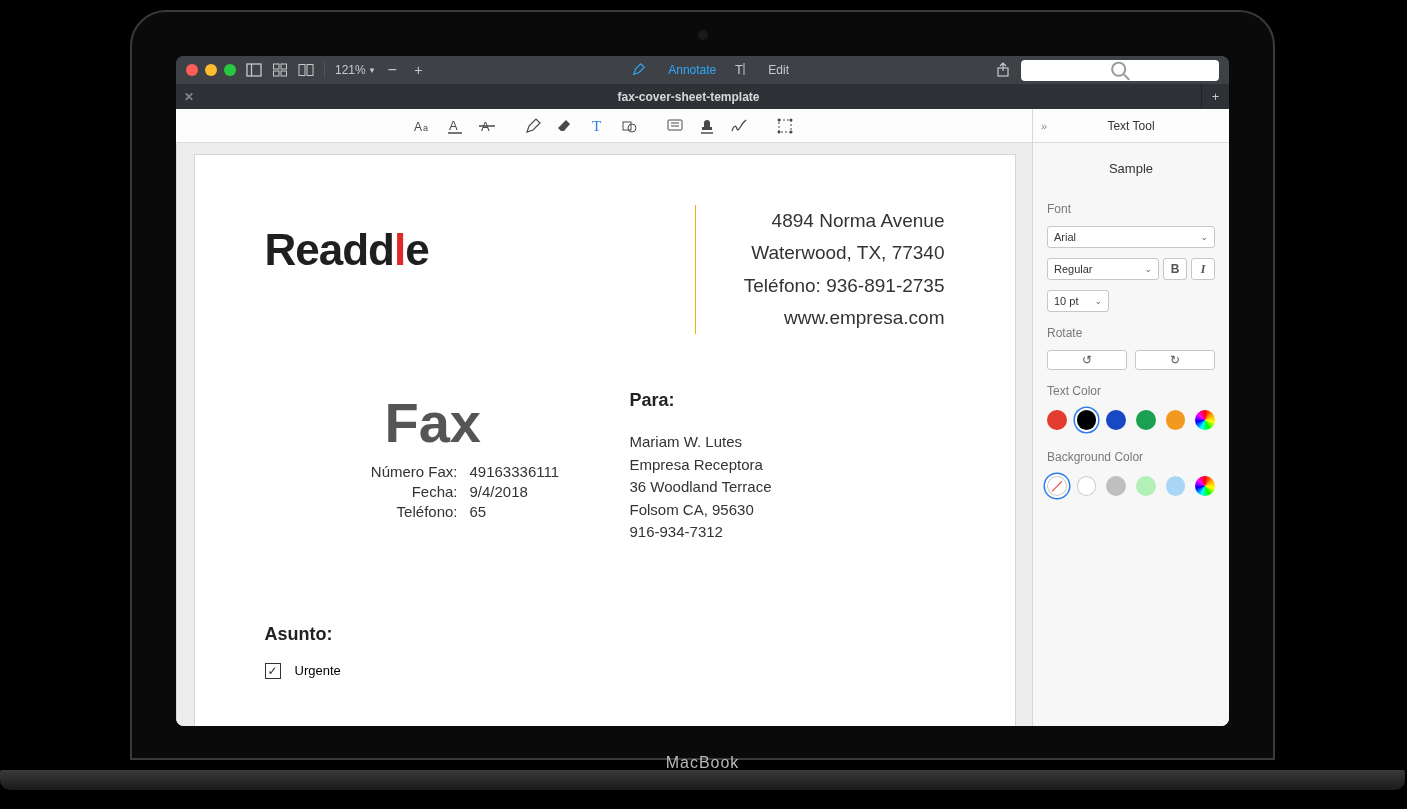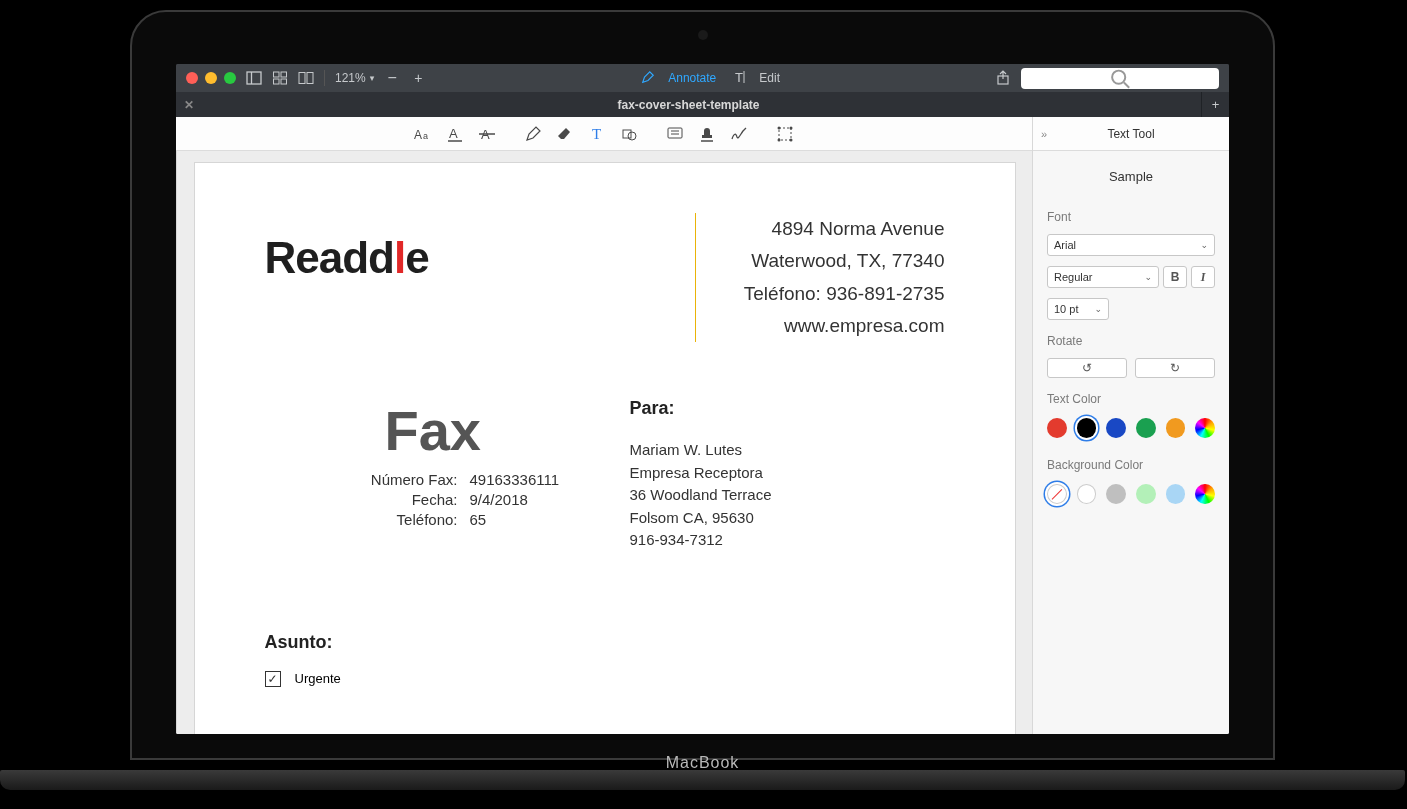--- a/index.html
+++ b/index.html
@@ -34,23 +34,22 @@
     background: #1a1a1a;
     border-radius: 50%;
     transform: translateX(-50%);
   }
   .screen {
     width: 100%;
     height: 100%;
     background: #3e4247;
     display: flex;
     flex-direction: column;
-    border-radius: 2px;
+    border-radius: 8px;
     overflow: hidden;
-    margin-top: 8px;
   }
   .base-top {
     position: absolute;
     left: -130px; right: -130px;
     bottom: 10px;
     height: 20px;
     background: linear-gradient(#3a3a3a,#1a1a1a);
     border-radius: 2px 2px 10px 10px;
   }
   .base-label {
@@ -69,21 +68,21 @@
     display: flex;
     align-items: center;
     padding: 0 10px;
     gap: 10px;
   }
   .traffic { display: flex; gap: 7px; }
   .traffic span { width: 12px; height: 12px; border-radius: 50%; display: block; }
   .tl-red { background:#ff5f57;} .tl-yellow{background:#ffbd2e;} .tl-green{background:#28c940;}
   .vsep { width: 1px; height: 16px; background: #555;}
   .tb-icon { width: 16px; height: 16px; color:#c6c9cc; display:flex;align-items:center;justify-content:center;}
-  .tb-btn { display:flex;align-items:center; gap:13px; color:#c6c9cc; font-size:12px; padding:2px 4px;}
+  .tb-btn { display:flex;align-items:center; gap:22px; color:#c6c9cc; font-size:12px; padding:2px 4px;}
   .tb-btn.active { color:#2fa8ff;}
   .zoom { color:#c6c9cc; font-size:12px; display:flex;align-items:center;gap:4px;}
   .zoom .chev { font-size:9px; }
   .spacer { flex:1; }
   .search-field {
     width: 198px; height: 21px;
     background: #fff;
     border-radius: 4px;
     display:flex; align-items:center; justify-content:center;
     color:#999;

